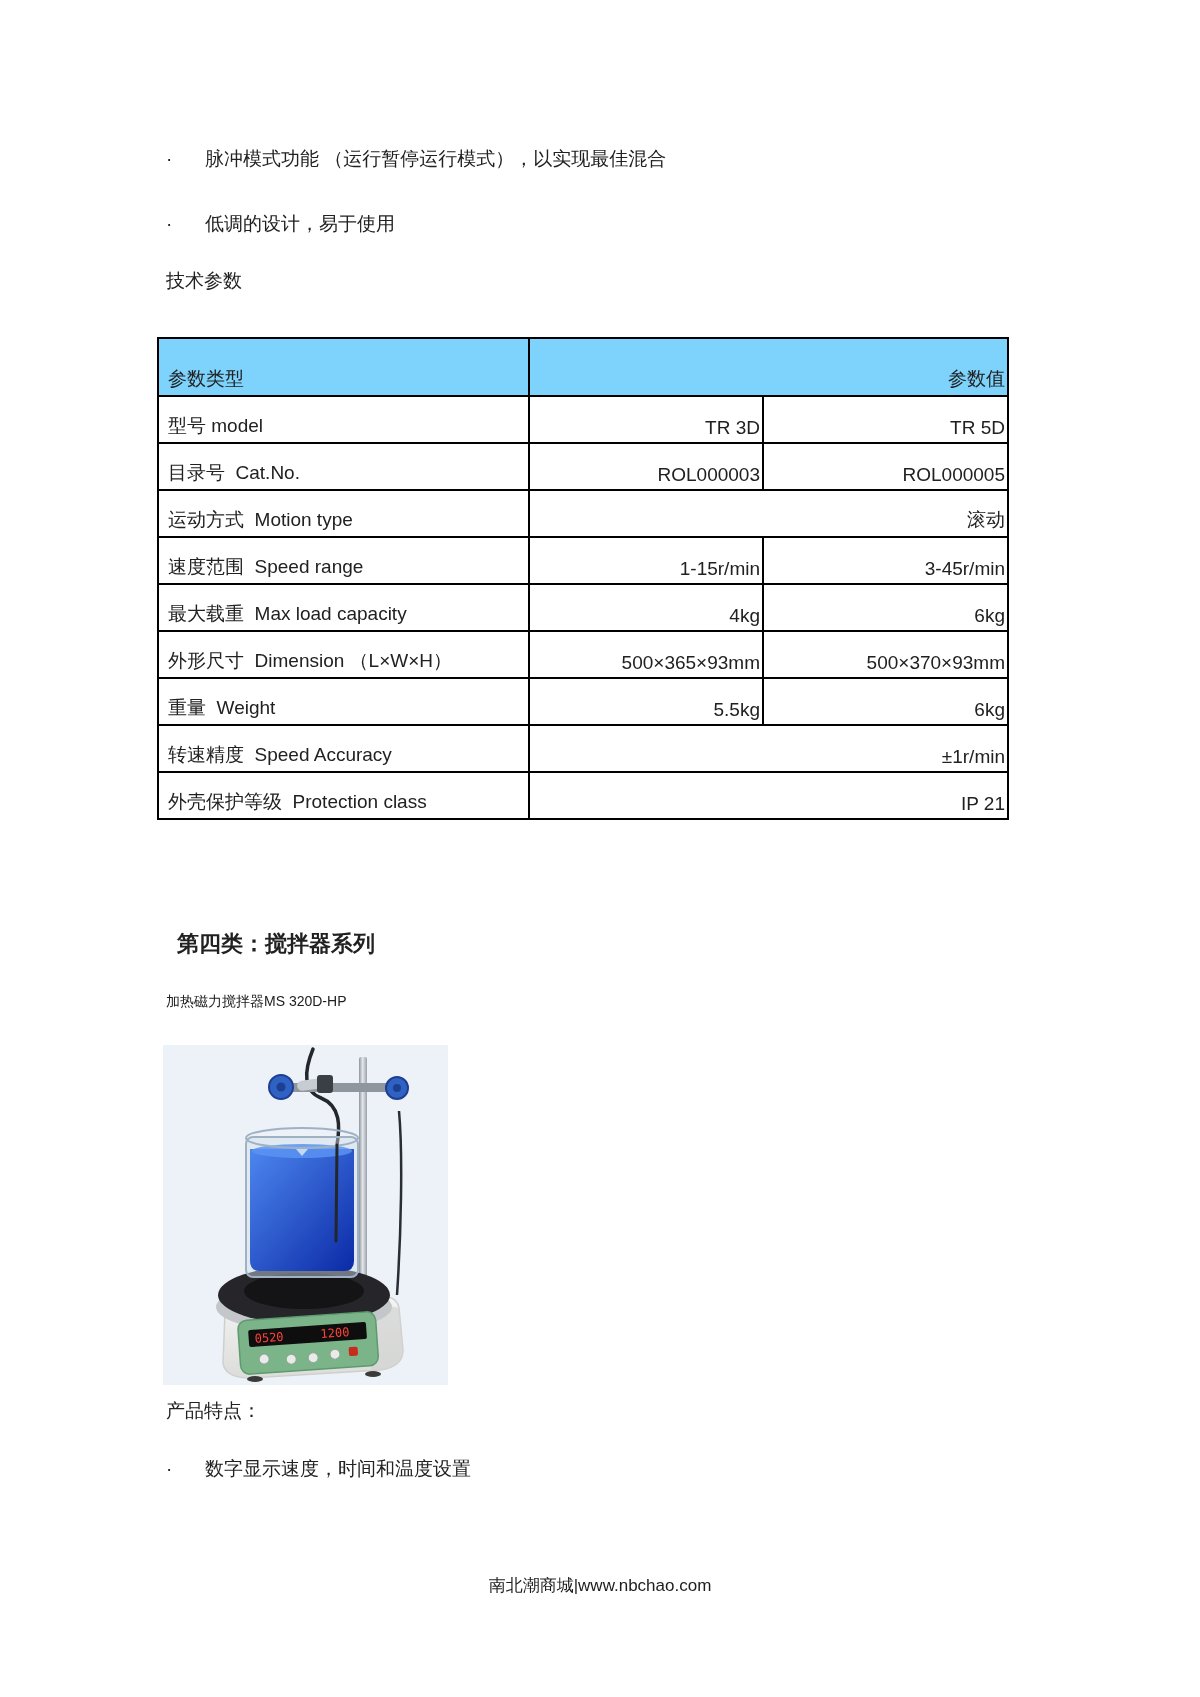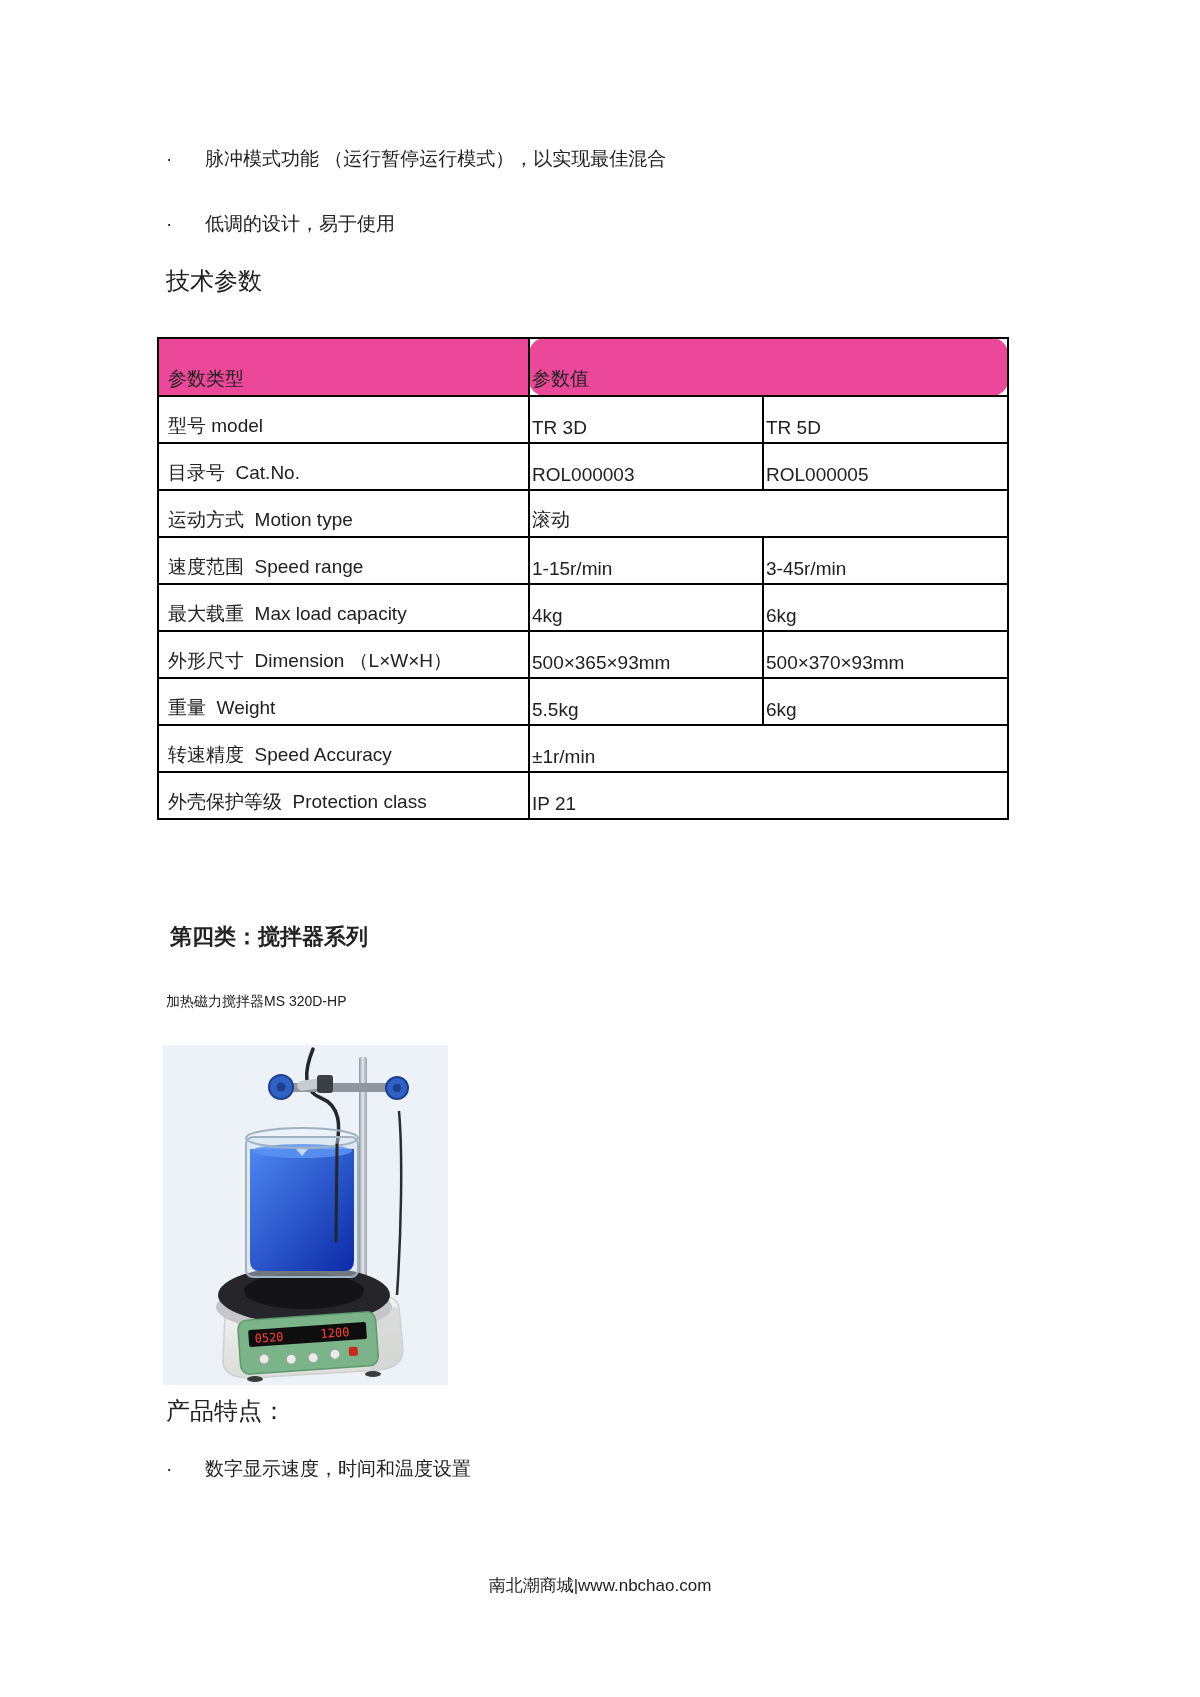--- a/index.html
+++ b/index.html
@@ -4,35 +4,35 @@
 <style>
   html,body{margin:0;padding:0;}
   body{
     width:1200px;height:1697px;background:#ffffff;position:relative;
     font-family:"Liberation Sans", sans-serif;color:#212121;
     -webkit-font-smoothing:antialiased;
   }
   .abs{position:absolute;}
   .bullet{display:flex;font-size:19px;line-height:26px;}
   .bullet .dot-cell{width:39px;flex:0 0 39px;}
-  .plain-label{font-size:24px;line-height:26px;}
-  .section-heading{font-size:22px;font-weight:700;line-height:30px;margin:4px;}
+  .plain-label{font-size:19px;line-height:26px;}
+  .section-heading{font-size:22px;font-weight:700;line-height:30px;margin:11px;}
   .product-name{font-size:14px;line-height:26px;}
 
   table.spec{
     position:absolute;left:157px;top:337px;width:850px;
     border-collapse:collapse;table-layout:fixed;font-size:19px;
   }
   table.spec td{
     border:2px solid #000;vertical-align:bottom;height:42px;
     padding:0 2px 3px 2px;overflow:hidden;
   }
-  table.spec tr.head td{height:53px;background:#ec4899;}
+  table.spec tr.head td{height:53px;background:#7dd3fc;}
   table.spec td.lbl{text-align:left;padding-left:9px;white-space:pre;}
-  table.spec td.val{text-align:left;white-space:pre;border-radius:16px;}
+  table.spec td.val{text-align:right;white-space:pre;}
 
   .product-image{
     position:absolute;left:163px;top:1045px;width:285px;height:340px;
   }
   .product-image svg{display:block;}
 
   .footer{
     position:absolute;top:1574px;left:0;width:1200px;text-align:center;
     font-size:17px;color:#1d1d1d;
   }

